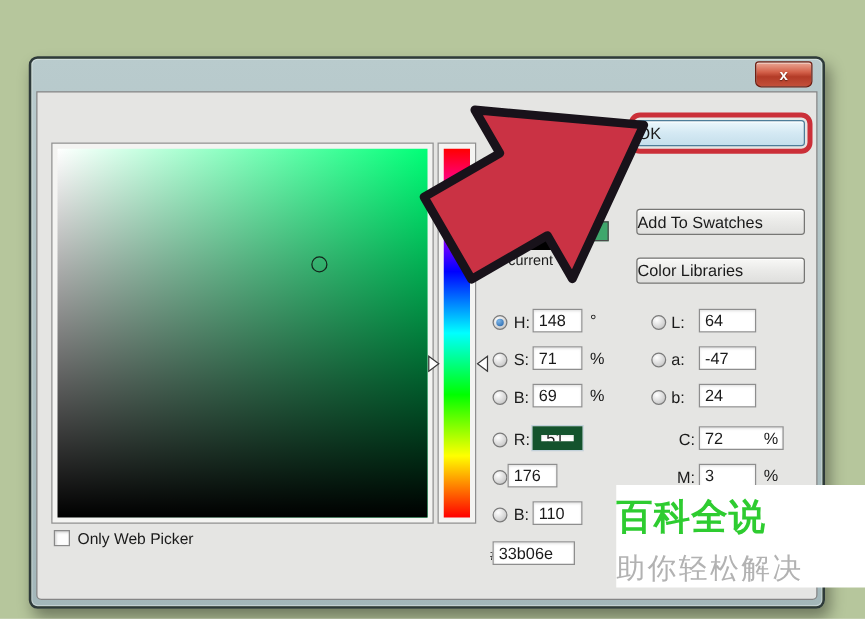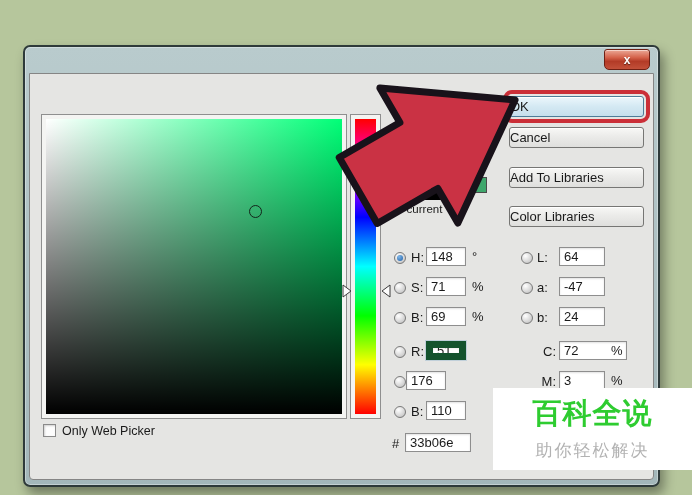--- a/index.html
+++ b/index.html
@@ -92,24 +92,24 @@
   
   .checkbox{
     position:absolute;width:13px;height:13px;background:#fdfdfd;border:1px solid #8a8a8a;
     box-shadow:inset 1px 1px 2px rgba(0,0,0,.18);box-sizing:border-box;
   }
   .cb-label{position:absolute;font-size:12.5px;color:#1a1a1a;}
   
   .arrow-overlay{position:absolute;left:0;top:0;z-index:50;pointer-events:none;}
   .watermark{
     position:absolute;left:493px;top:388px;width:199px;height:82px;background:#fff;z-index:60;
-    text-align:center;overflow:hidden;
+    overflow:hidden;
   }
   .wm-title{font-size:29px;font-weight:bold;color:#2ecc30;margin-top:6px;letter-spacing:1px;}
-  .wm-sub{font-size:17px;color:#b2b2b2;margin-top:5px;letter-spacing:2px;}
+  .wm-sub{font-size:23px;color:#b2b2b2;margin-top:5px;letter-spacing:2px;}
   .icon-abs{position:absolute;}
 </style>
 </head>
 <body>
 
 <div class="dialog">
   <div class="titlebar">
     <div class="close-btn">x</div>
   </div>
 
@@ -163,21 +163,21 @@
 
     <div class="radio" style="left:364px;top:302px;"></div>
     <div class="flabel" style="left:381px;top:298px;">G:</div>
     <input class="num-field" style="left: 376px; top: 297px;" readonly="" value="176">
 
     <div class="radio" style="left:364px;top:332px;"></div>
     <div class="flabel" style="left:381px;top:328px;">B:</div>
     <input class="num-field" style="left: 396px; top: 327px;" readonly="" value="110">
 
     <div class="flabel" style="left:362px;top:360px;">#</div>
-    <input class="num-field" style="left: 375px; top: 359px; width: 66px;" readonly="" value="33b06e">
+    <input class="num-field" style="left: 364px; top: 359px; width: 66px;" readonly="" value="33b06e">
 
     <div class="radio" style="left:491px;top:178px;"></div>
     <div class="flabel" style="left:507px;top:174px;">L:</div>
     <input class="num-field" style="left: 529px; top: 173px; width: 46px;" readonly="" value="64">
 
     <div class="radio" style="left:491px;top:208px;"></div>
     <div class="flabel" style="left:507px;top:204px;">a:</div>
     <input class="num-field" style="left: 529px; top: 203px; width: 46px;" readonly="" value="-47">
 
     <div class="radio" style="left:491px;top:238px;"></div>
@@ -186,22 +186,21 @@
 
     <div class="flabel" style="left:500px;top:268px;width:26px;text-align:right;">C:</div>
     <input class="num-field" style="left: 529px; top: 267px; width: 68px;" readonly="" value="72">
     <div class="unit" style="left:581px;top:267px;">%</div>
 
     <div class="flabel" style="left:500px;top:298px;width:26px;text-align:right;">M:</div>
     <input class="num-field" style="left: 529px; top: 297px; width: 46px;" readonly="" value="3">
     <div class="unit" style="left:581px;top:297px;">%</div>
 
     <div class="btn btn-ok" style="top:22px;">OK</div>
-    <div class="btn" style="top:53px;">Cancel</div>
-    <div class="btn" style="top:93px;">Add To Libraries</div>
+    <div class="btn" style="top:93px;">Add To Swatches</div>
     <div class="btn" style="top:132px;">Color Libraries</div>
 
     <div class="checkbox" style="left:13px;top:350px;"></div>
     <div class="cb-label" style="left:32px;top:350px;">Only Web Picker</div>
 
   </div>
 </div>
 
 <svg class="arrow-overlay" width="692" height="495" viewBox="0 0 692 495">
   <polygon points="515,100 404,22 404,62 334,62 334,138 404,138 404,178" transform="rotate(-30 515 100)" fill="#ca3244" stroke="#18121a" stroke-width="7" stroke-linejoin="round"></polygon>

